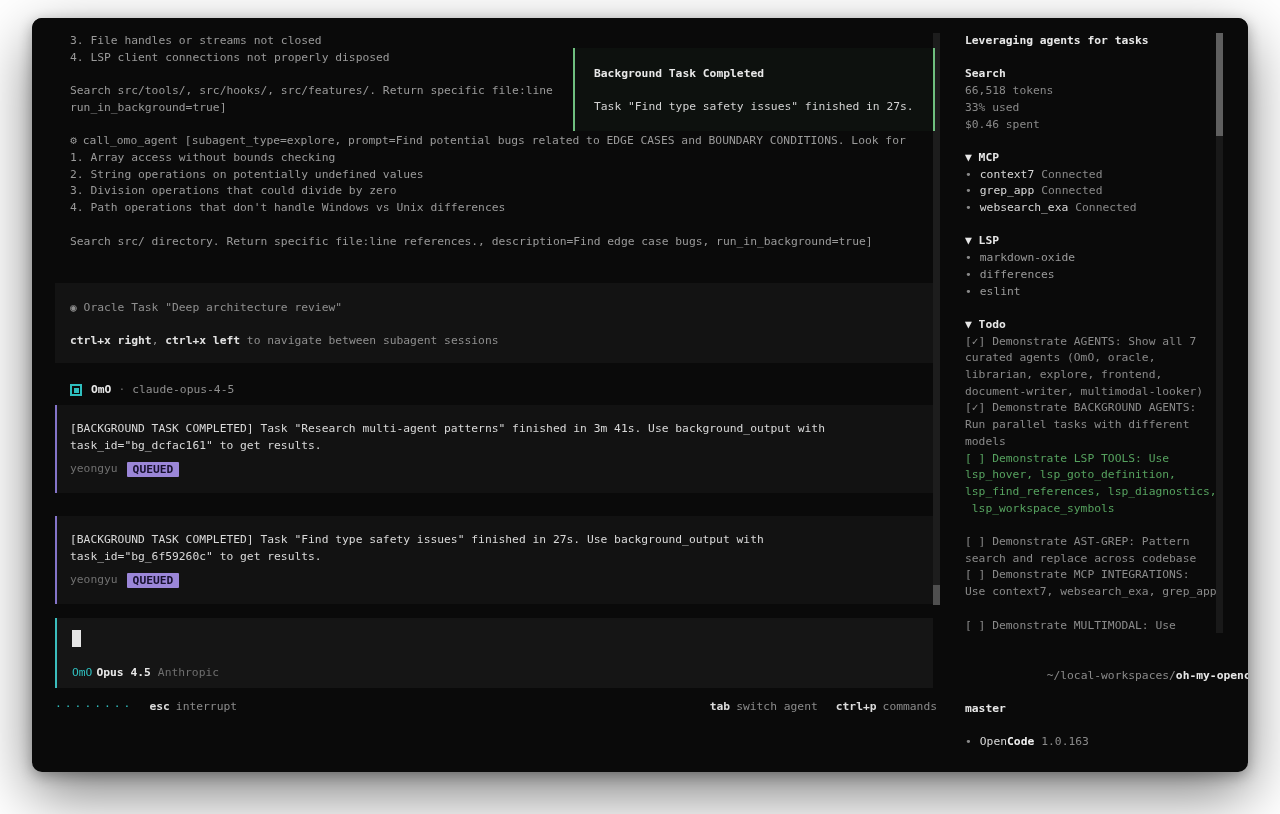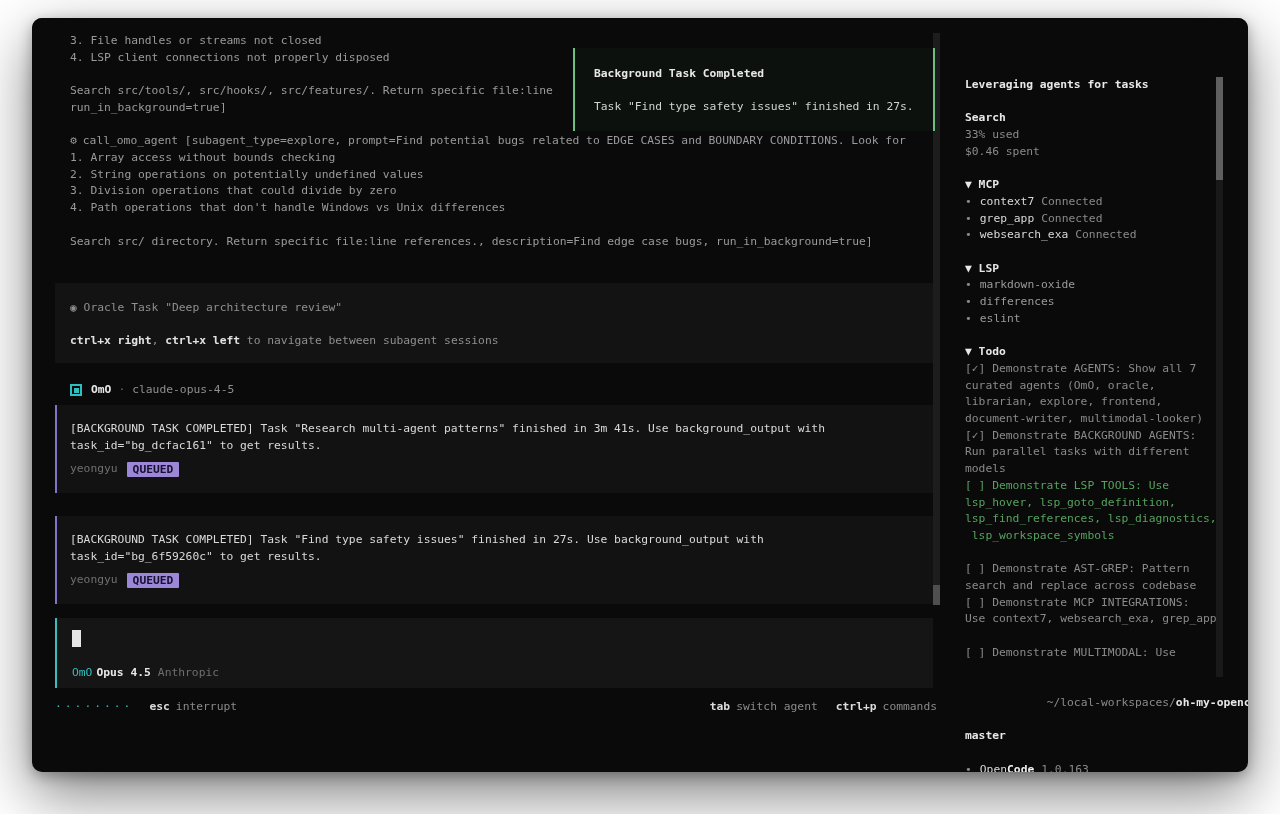--- a/index.html
+++ b/index.html
@@ -92,21 +92,21 @@
   }
   .sb-left, .sb-right { display:flex; align-items:center; }
   .spinner { color:#2fbfbf; letter-spacing:3px; margin-right:16px; }
   .sb-key { color:#dcdcdc; font-weight:bold; }
   .sb-label { color:#8a8a8a; margin-left:6px; }
   .sb-group { display:flex; margin-left:18px; }
 
   .main-scroll { position:absolute; left:901px; top:15px; width:7px; height:572px; background:#1d1d1d; }
   .main-scroll .thumb { position:absolute; bottom:0; left:0; width:7px; height:20px; background:#4f4f4f; }
 
-  .sidebar { position:absolute; left:915px; top:0; width:301px; height:727px; padding:15px 0 0 18px;margin-top:44px; }
+  .sidebar { position:absolute; left:915px; top:0; width:301px; height:727px; padding:15px 0 0 18px; }
   .sidebar .content { width:262px; }
   .sb-title { color:#e8e8e8; font-weight:bold; }
   .section { margin-top:16.7px; }
   .sec-head { color:#e8e8e8; font-weight:bold; }
   .kv { color:#8a8a8a; }
   .li-row { display:flex; }
   .li-bullet { color:#8a8a8a; margin-right:8px; }
   .li-name { color:#d8d8d8; }
   .li-status { color:#8a8a8a; margin-left:7px; }
   .li-gray { color:#9a9a9a; }
@@ -219,20 +219,21 @@
 
     </div>
 
     <div class="sidebar">
       <div class="content">
 
         <div class="sb-title">Leveraging agents for tasks</div>
 
         <div class="section">
           <div class="sec-head">Search</div>
+          <div class="kv">66,518 tokens</div>
           <div class="kv">33% used</div>
           <div class="kv">$0.46 spent</div>
         </div>
 
         <div class="section">
           <div class="sec-head">▼ MCP</div>
           <div class="li-row">
             <span class="li-bullet">•</span>
             <span class="li-name">context7</span>
             <span class="li-status">Connected</span>

